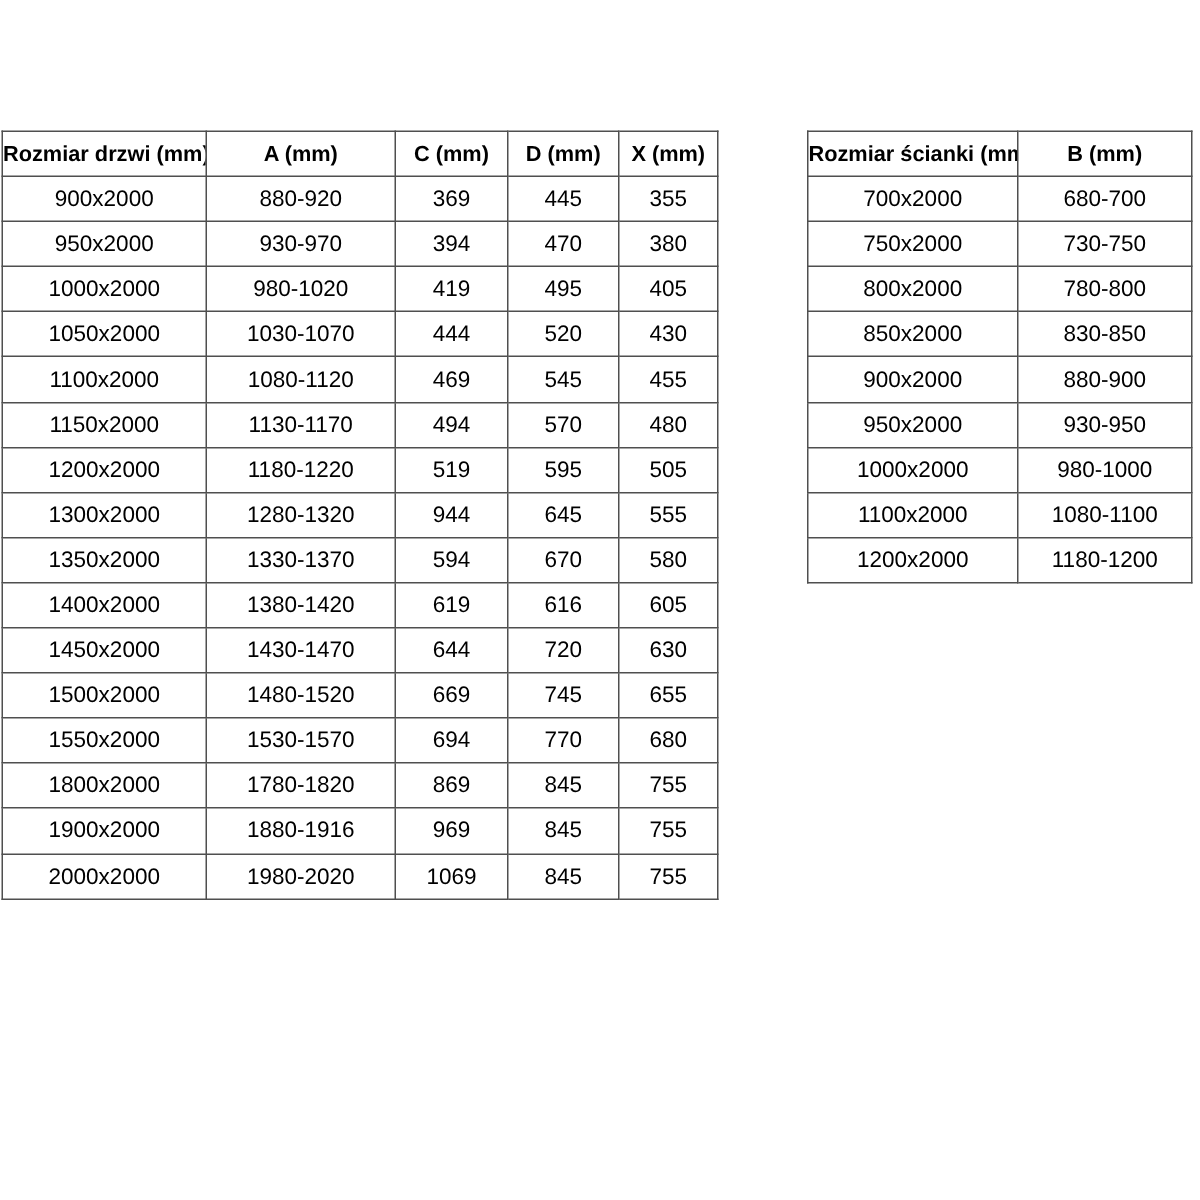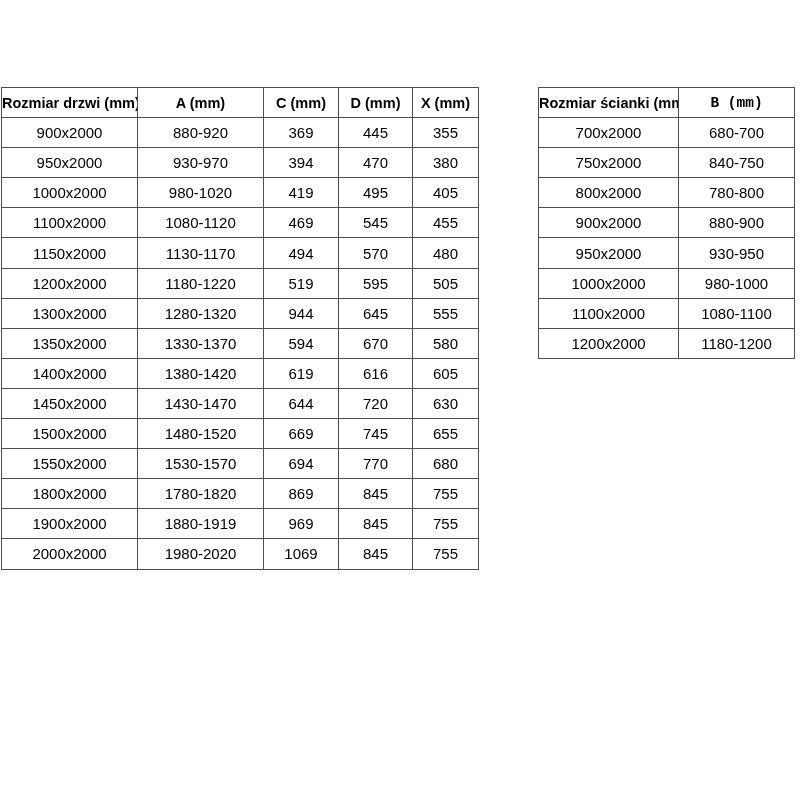--- a/index.html
+++ b/index.html
@@ -31,21 +31,21 @@
 
   #door-table { left: 1px; top: 87px; width: 477px; }
   #door-table th:nth-child(1) { width: 136px; }
   #door-table th:nth-child(2) { width: 126px; }
   #door-table th:nth-child(3) { width: 75px; }
   #door-table th:nth-child(4) { width: 74px; }
   #door-table th:nth-child(5) { width: 66px; }
 
   #wall-table { left: 538px; top: 87px; width: 256px; }
   #wall-table th:nth-child(1) { width: 140px; }
-  #wall-table th:nth-child(2) { width: 116px; font-family: Liberation Mono, monospace; }
+  #wall-table th:nth-child(2) { width: 116px; }
 </style>
 </head>
 <body>
 
 <table id="door-table">
     <thead>
       <tr>
         <th>Rozmiar drzwi (mm)</th>
         <th>A (mm)</th>
         <th>C (mm)</th>
@@ -69,20 +69,27 @@
         <td>380</td>
       </tr>
       <tr>
         <td>1000x2000</td>
         <td>980-1020</td>
         <td>419</td>
         <td>495</td>
         <td>405</td>
       </tr>
       <tr>
+        <td>1050x2000</td>
+        <td>1030-1070</td>
+        <td>444</td>
+        <td>520</td>
+        <td>430</td>
+      </tr>
+      <tr>
         <td>1100x2000</td>
         <td>1080-1120</td>
         <td>469</td>
         <td>545</td>
         <td>455</td>
       </tr>
       <tr>
         <td>1150x2000</td>
         <td>1130-1170</td>
         <td>494</td>
@@ -140,21 +147,21 @@
       </tr>
       <tr>
         <td>1800x2000</td>
         <td>1780-1820</td>
         <td>869</td>
         <td>845</td>
         <td>755</td>
       </tr>
       <tr>
         <td>1900x2000</td>
-        <td>1880-1919</td>
+        <td>1880-1916</td>
         <td>969</td>
         <td>845</td>
         <td>755</td>
       </tr>
       <tr>
         <td>2000x2000</td>
         <td>1980-2020</td>
         <td>1069</td>
         <td>845</td>
         <td>755</td>
@@ -169,27 +176,31 @@
         <th>B (mm)</th>
       </tr>
     </thead>
     <tbody>
       <tr>
         <td>700x2000</td>
         <td>680-700</td>
       </tr>
       <tr>
         <td>750x2000</td>
-        <td>840-750</td>
+        <td>730-750</td>
       </tr>
       <tr>
         <td>800x2000</td>
         <td>780-800</td>
       </tr>
       <tr>
+        <td>850x2000</td>
+        <td>830-850</td>
+      </tr>
+      <tr>
         <td>900x2000</td>
         <td>880-900</td>
       </tr>
       <tr>
         <td>950x2000</td>
         <td>930-950</td>
       </tr>
       <tr>
         <td>1000x2000</td>
         <td>980-1000</td>

